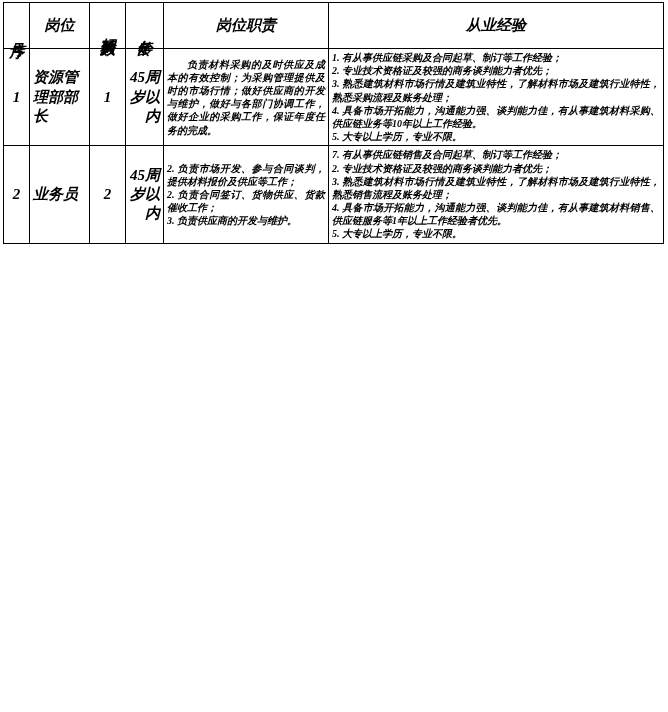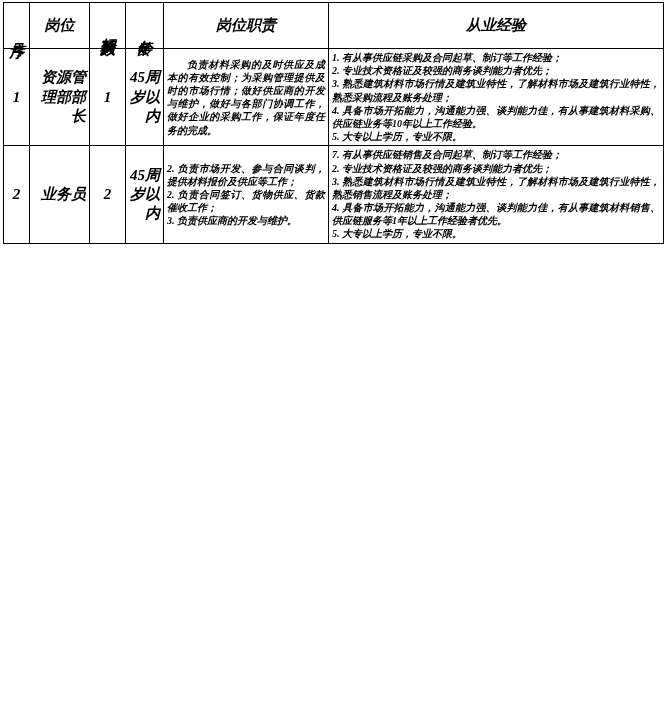--- a/index.html
+++ b/index.html
@@ -78,21 +78,21 @@
   .indent-first {
     text-indent: 2em;
   }
   td.duty {
     padding: 4px 4px;
   }
   td.exp {
     padding: 4px 5px;
   }
   td.post {
-    text-align: right;
+    text-align: left;
     line-height: 1.3;
     padding: 2px 2px;
   }
   .hdr-seq .vert { letter-spacing: 0; }
 </style>
 </head>
 <body>
 
 <div class="page">
   <table class="job-table">

